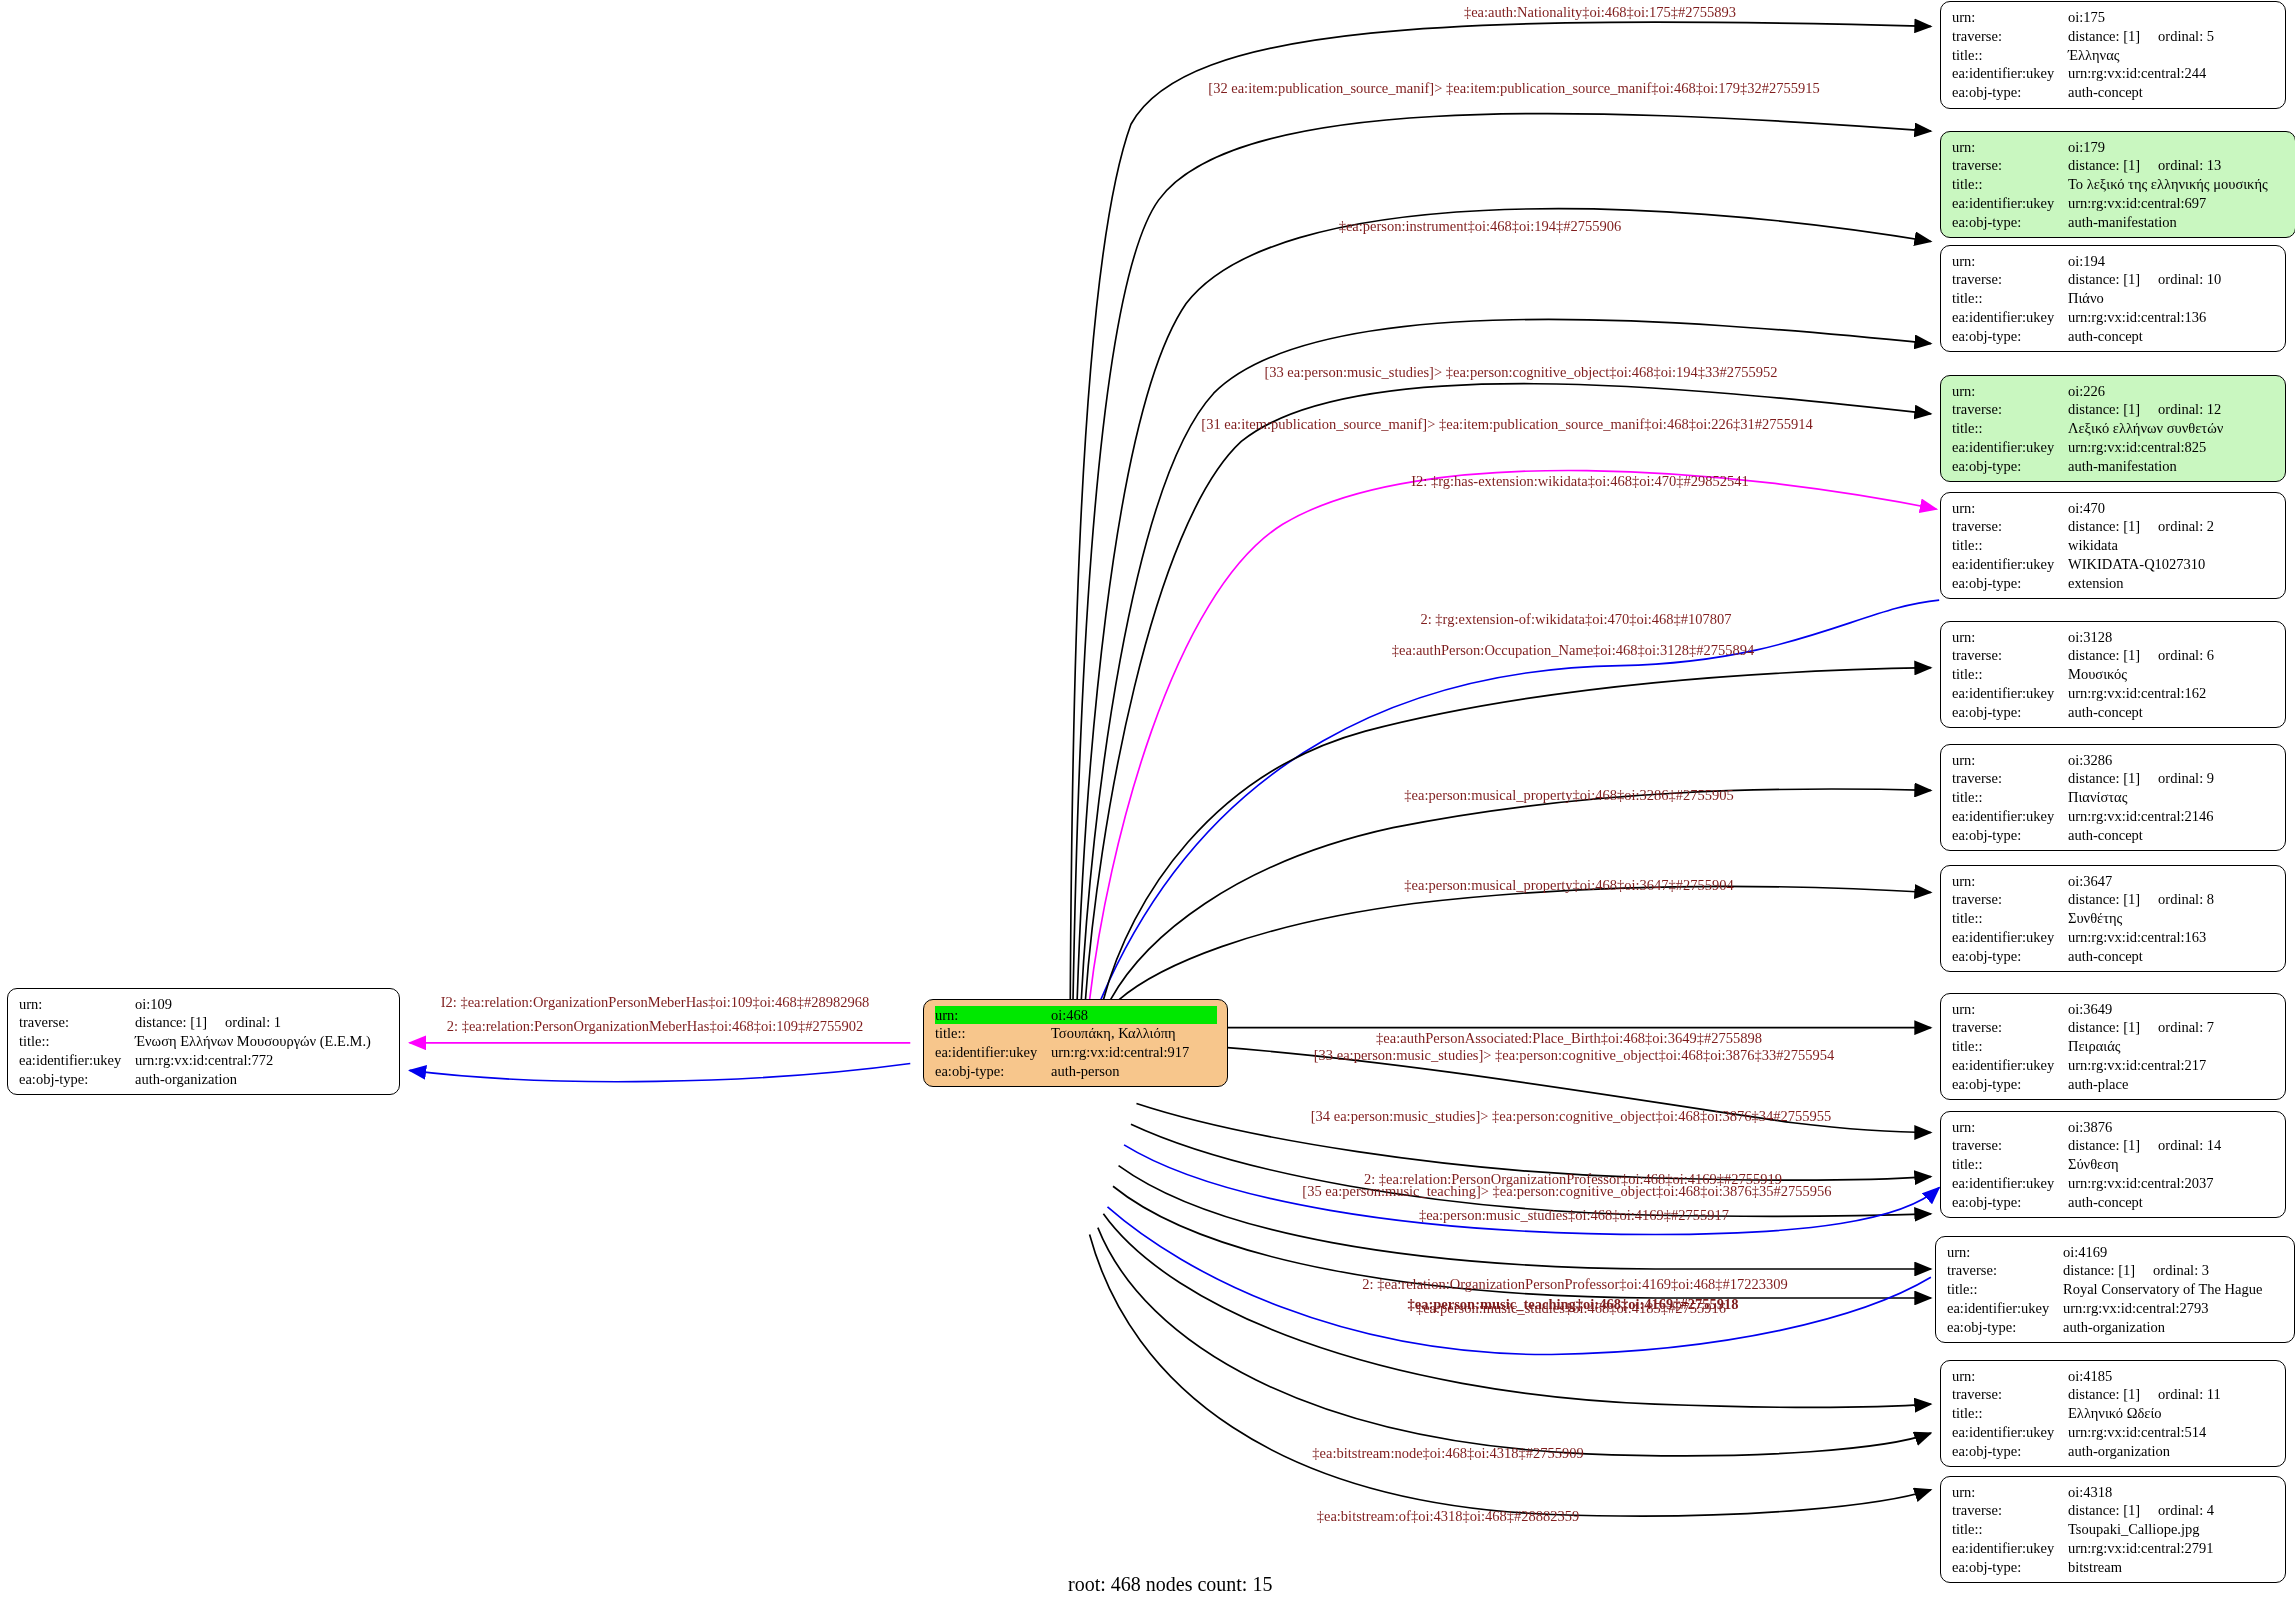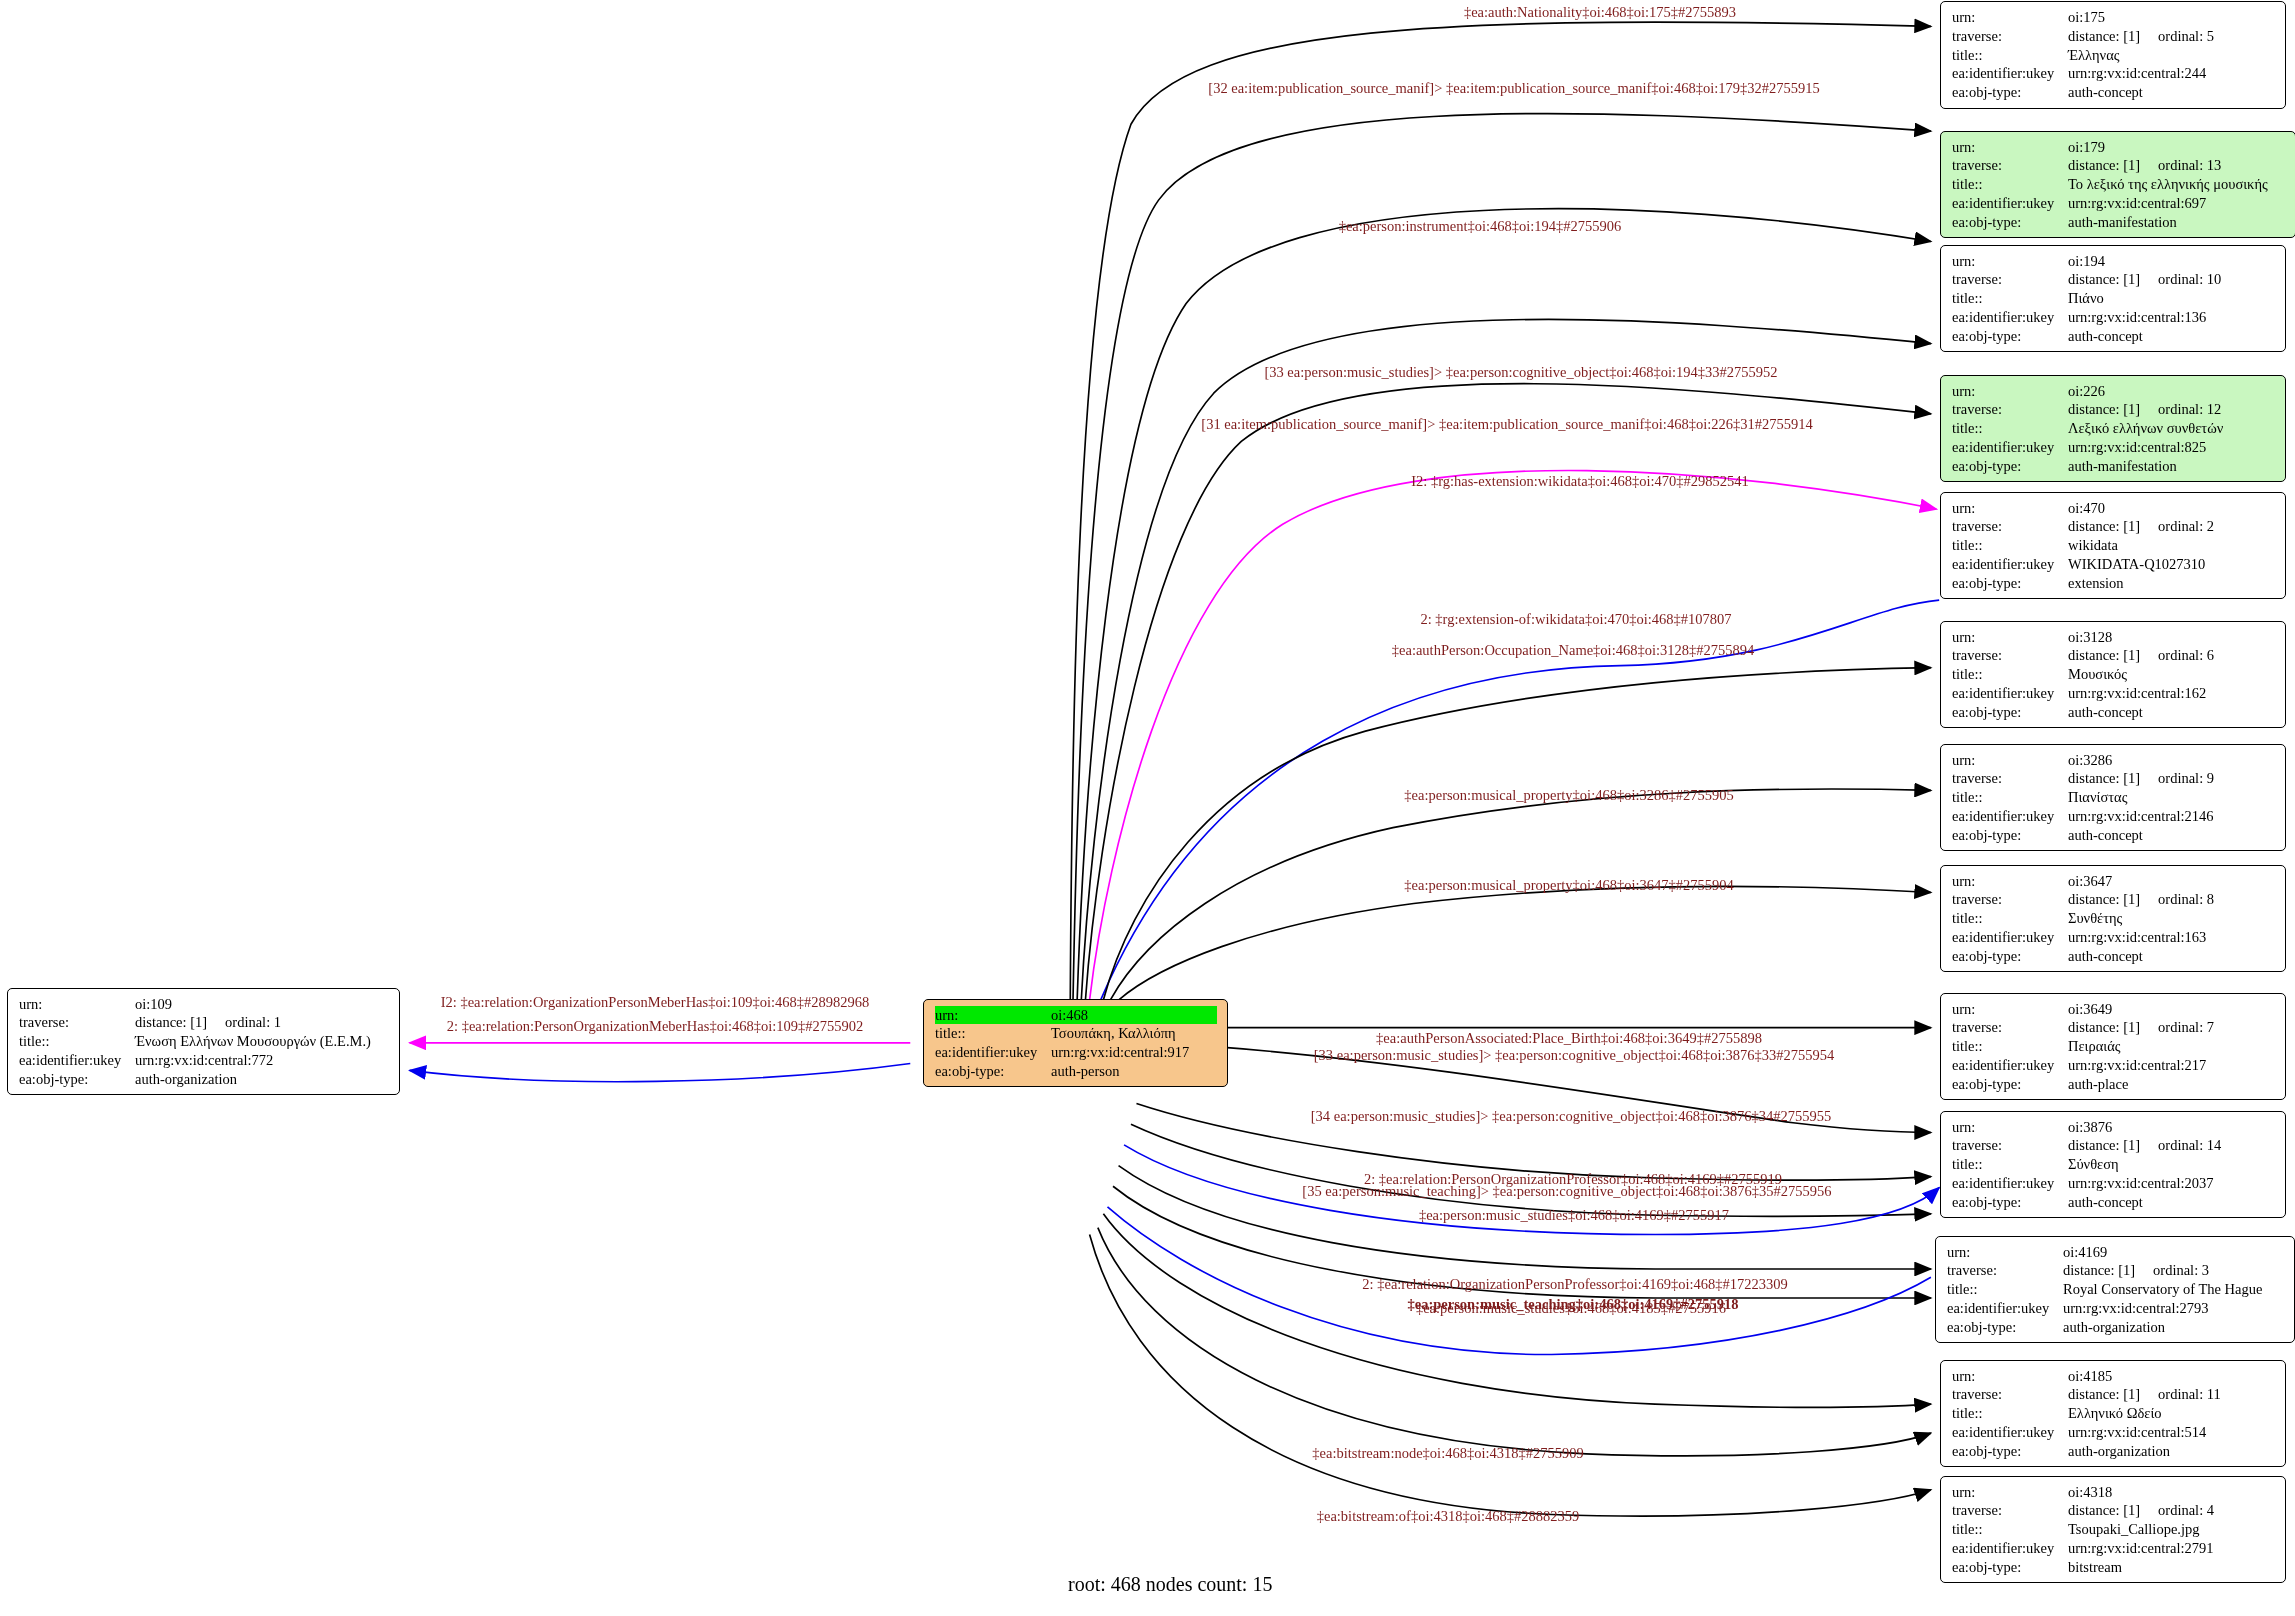--- a/index.html
+++ b/index.html
@@ -19,21 +19,21 @@
     position: absolute;
     left: 0; top: 0;
     width: 2295px;
     height: 1616px;
     pointer-events: none;
   }
   .node {
     position: absolute;
     box-sizing: border-box;
     border: 1.1px solid #000000;
-    border-radius: 5px;
+    border-radius: 10px;
     background: #ffffff;
     padding: 5.5px 9.7px 5.5px 11px;
     font-size: 14.5px;
     line-height: 1.30;
     color: #000;
     white-space: nowrap;
   }
   .node.green { background: #c9f7c0; }
   .node.orange { background: #f7c68c; }
   .nrow {

